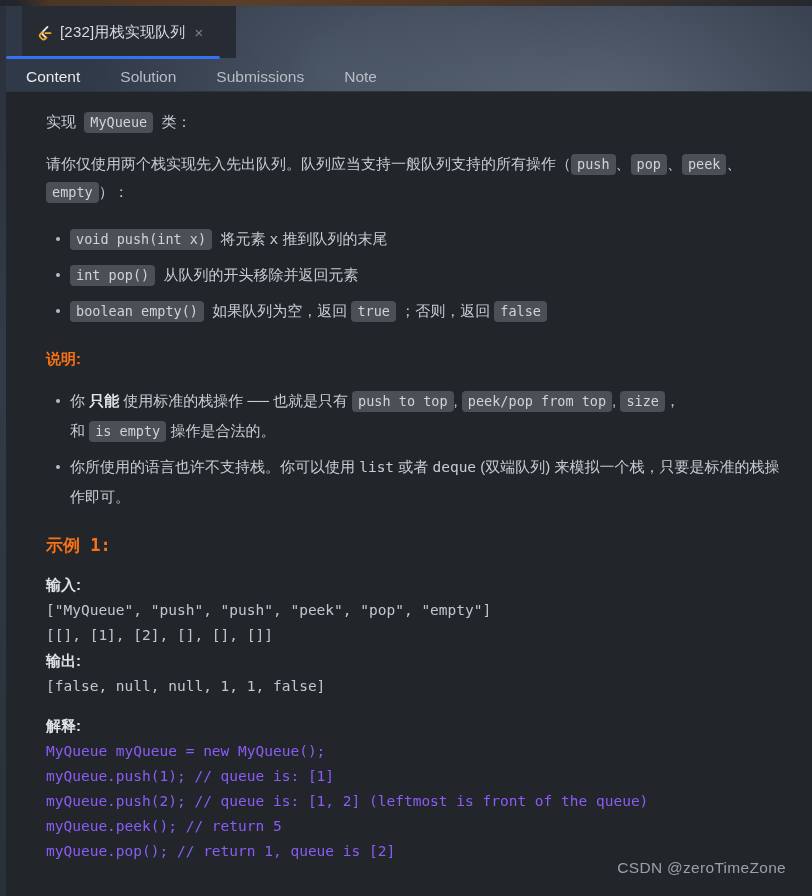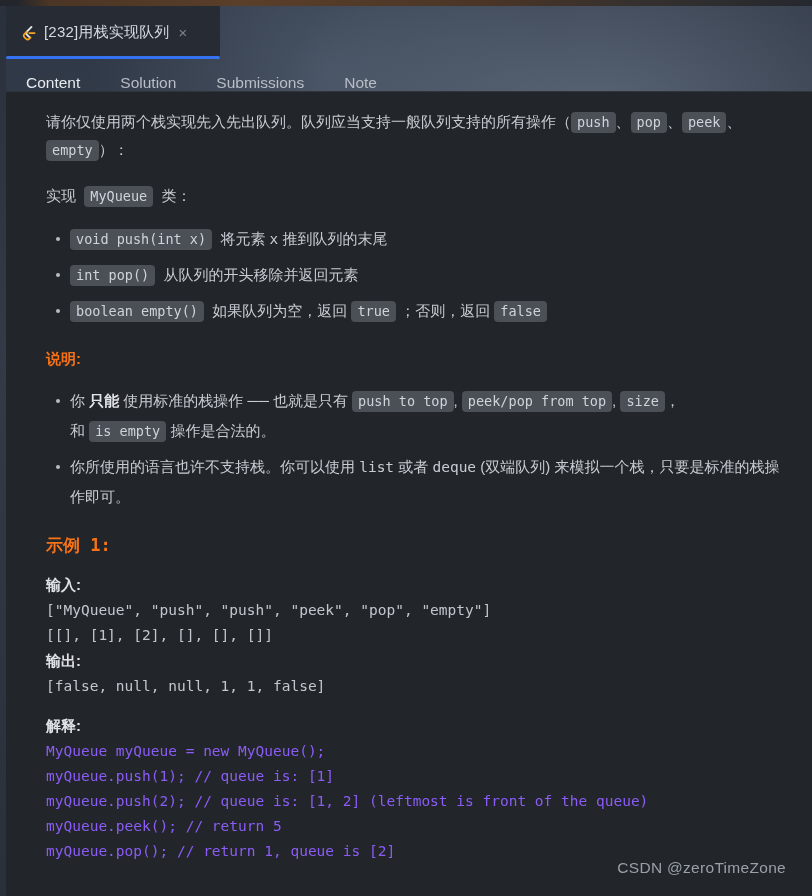--- a/index.html
+++ b/index.html
@@ -50,21 +50,21 @@
   }
 
   
   .tabstrip {
     position: absolute;
     top: 6px; left: 6px; right: 0;
     height: 52px;
   }
   .tab {
     position: absolute;
-    left: 0; top: 0;
+    left: 16px; top: 0;
     width: 214px;
     height: 52px;
     background: #272c34;
     display: flex;
     align-items: center;
     padding: 0 0 0 14px;
     box-sizing: border-box;
   }
   .tab-logo {
     width: 17px; height: 17px;
@@ -92,21 +92,21 @@
     background: #3572f0;
     border-radius: 2px;
   }
 
   
   .subtabs {
     position: absolute;
     top: 59px; left: 6px; right: 0;
     height: 33px;
     display: flex;
-    align-items: flex-end;
+    align-items: center;
     padding-left: 20px;
     box-sizing: border-box;
   }
   .subtab {
     font-size: 15.5px;
     color: #b9bec7;
     margin-right: 40px;
     padding-top: 2px;
     white-space: nowrap;
     position: relative;
@@ -254,23 +254,23 @@
   <div class="subtabs">
     <div class="subtab active">Content</div>
     <div class="subtab">Solution</div>
     <div class="subtab">Submissions</div>
     <div class="subtab">Note</div>
   </div>
   <div class="subtab-rule"></div>
 
   <div class="content">
 
+    <p class="para tight"><span>实现</span>&nbsp;&nbsp;<code class="pill">MyQueue</code>&nbsp;&nbsp;<span>类：</span></p>
+
     <p class="para"><span>请你仅使用两个栈实现先入先出队列。队列应当支持一般队列支持的所有操作（</span><code class="pill">push</code><span>、</span><code class="pill">pop</code><span>、</span><code class="pill">peek</code><span>、</span><code class="pill">empty</code><span>）：</span></p>
-
-    <p class="para tight"><span>实现</span>&nbsp;&nbsp;<code class="pill">MyQueue</code>&nbsp;&nbsp;<span>类：</span></p>
 
     <ul class="bullets">
       <li><code class="pill">void push(int x)</code>&nbsp;&nbsp;<span>将元素</span>&nbsp;<code class="plain">x</code>&nbsp;<span>推到队列的末尾</span></li>
       <li><code class="pill">int pop()</code>&nbsp;&nbsp;<span>从队列的开头移除并返回元素</span></li>
       <li><code class="pill">boolean empty()</code>&nbsp;&nbsp;<span>如果队列为空，返回</span>&nbsp;<code class="pill">true</code>&nbsp;<span>；否则，返回</span>&nbsp;<code class="pill">false</code></li>
     </ul>
 
     <h3 class="sect">说明:</h3>
 
     <ul class="bullets">

